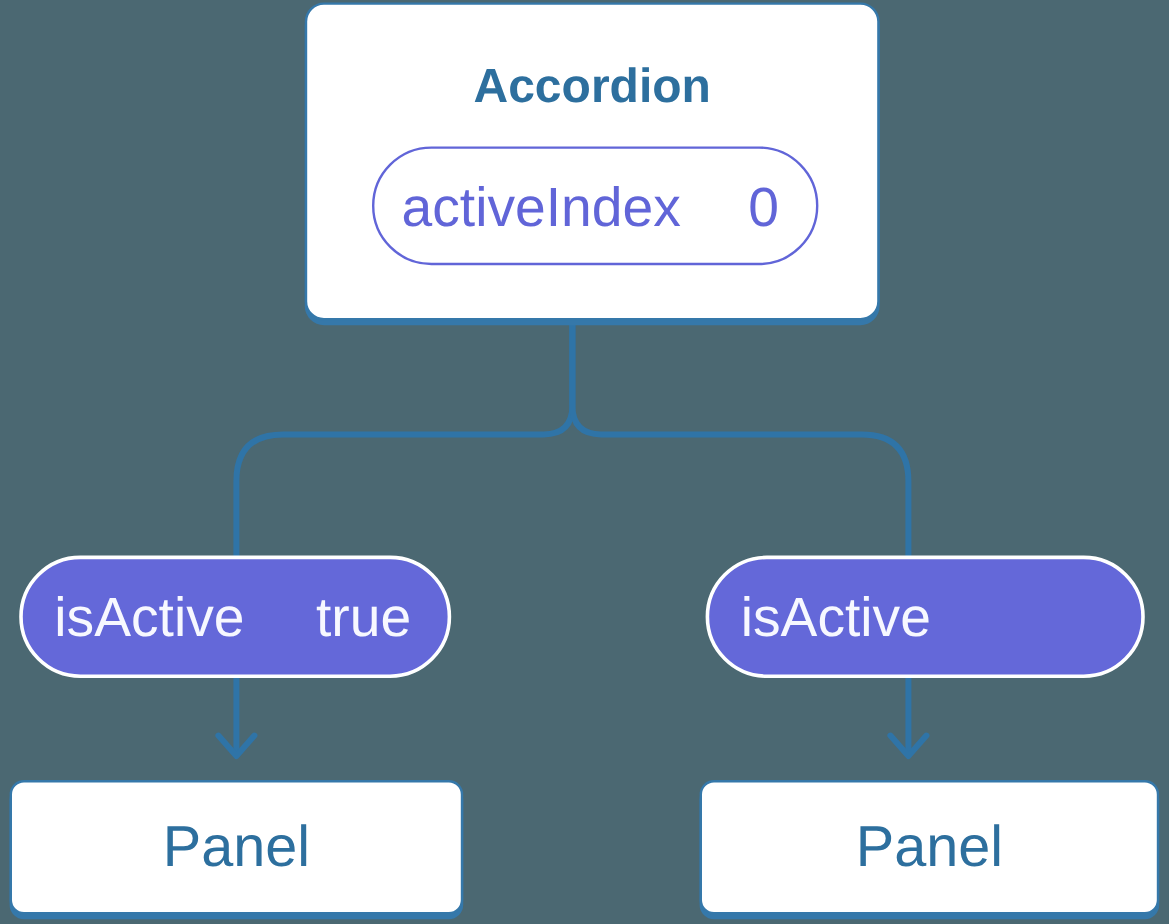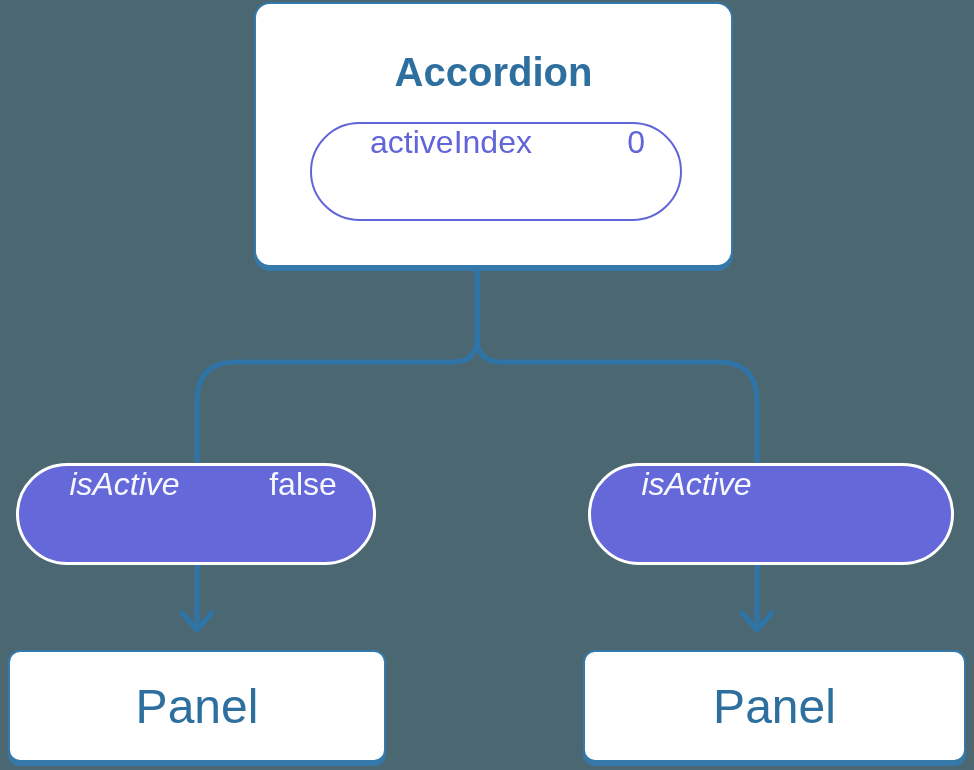--- a/index.html
+++ b/index.html
@@ -46,23 +46,23 @@
   }
   .node.panel{
     border-radius:12px;
     display:flex;align-items:center;justify-content:center;
     font-size:48px;font-weight:500;
   }
   .panel.left{left:8px;top:650px;width:378px;height:112px;}
   .panel.right{left:583px;top:650px;width:383px;height:112px;}
   .pill{
     position:absolute;box-sizing:border-box;
-    display:flex;align-items:flex-start;
+    display:flex;align-items:center;
     border-radius:999px;overflow:hidden;
-    font-size:32px;
+    font-size:46px;
   }
   .pill .seg{
     display:flex;align-items:center;justify-content:center;
     white-space:nowrap;
   }
   .pill .pill-divider{flex:0 0 auto;}
   .state-pill{
     left:54px;top:118px;width:372px;height:99px;
     background:var(--state-pill-fill);
     border:2.5px solid var(--state-pill-border);
@@ -71,21 +71,21 @@
   .state-pill .pill-label{flex:0 0 278px;}
   .state-pill .pill-divider{width:2.5px;background:var(--state-pill-border);}
   .state-pill .pill-value{flex:1 1 auto;}
   .prop-pill{
     background:var(--pill-fill);
     border:3px solid var(--pill-border);
     color:var(--pill-text);
     top:463px;height:102px;
   }
   .prop-pill .pill-divider{width:3px;background:var(--pill-border);}
-  .prop-pill .pill-label{flex:0 0 211px;font-style:italic;}
+  .prop-pill .pill-label{flex:0 0 211px;}
   .prop-pill .pill-value{flex:1 1 auto;}
   .prop-pill.left{left:16px;width:360px;}
   .prop-pill.right{left:588px;width:366px;}
 </style>
 </head>
 <body>
 
 <div class="canvas">
 
   <svg class="connectors" viewBox="0 0 974 770" xmlns="http://www.w3.org/2000/svg">
@@ -102,21 +102,21 @@
     <div class="pill state-pill">
       <span class="seg pill-label">activeIndex</span>
       <span class="pill-divider"></span>
       <span class="seg pill-value">0</span>
     </div>
   </div>
 
   <div class="pill prop-pill left">
     <span class="seg pill-label">isActive</span>
     <span class="pill-divider"></span>
-    <span class="seg pill-value">false</span>
+    <span class="seg pill-value">true</span>
   </div>
 
   <div class="pill prop-pill right">
     <span class="seg pill-label">isActive</span>
     <span class="pill-divider"></span>
   </div>
 
   <div class="node panel left">Panel</div>
 
   <div class="node panel right">Panel</div>

